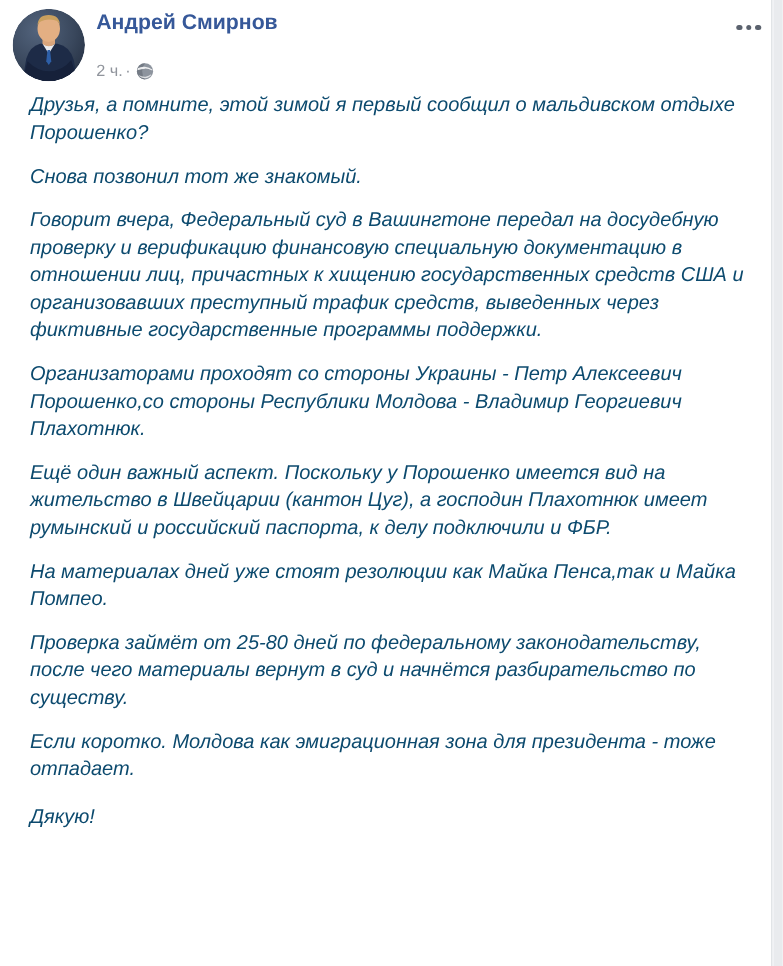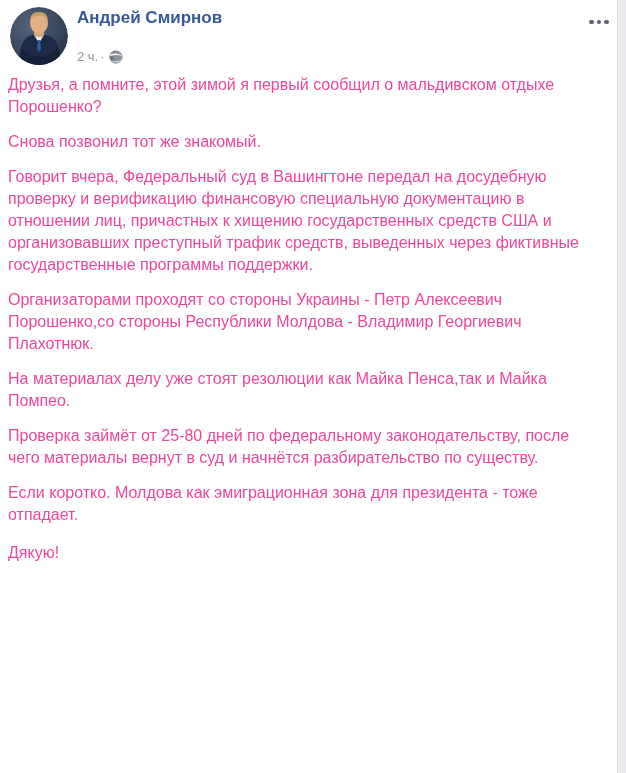--- a/index.html
+++ b/index.html
@@ -67,24 +67,25 @@
     background: transparent;
   }
   .dots { display: flex; gap: 3px; }
   .dots i {
     width: 4.5px; height: 4.5px;
     background: #5b626e;
     border-radius: 50%;
     display: block;
   }
   .post-body {
-    padding: 4px 14px 16px 8px;
-    color: #ec4899;
+    padding: 4px 14px 16px 24px;
+    color: #0c4a6e;
     font-size: 16px;
     line-height: 22px;
+    font-style: italic;
   }
   .post-body p { margin: 0 0 13px 0; }
   .post-body p:last-child { margin-bottom: 0; margin-top: 16px; }
 </style>
 </head>
 <body>
 
 <div class="page">
   <div class="card">
 
@@ -141,21 +142,22 @@
             <i></i>
           </span>
       </button>
     </div>
 
     <div class="post-body">
       <p>Друзья, а помните, этой зимой я первый сообщил о мальдивском отдыхе Порошенко?</p>
       <p>Снова позвонил тот же знакомый.</p>
       <p>Говорит вчера, Федеральный суд в Вашингтоне передал на досудебную проверку и верификацию финансовую специальную документацию в отношении лиц, причастных к хищению государственных средств США и организовавших преступный трафик средств, выведенных через фиктивные государственные программы поддержки.</p>
       <p>Организаторами проходят со стороны Украины - Петр Алексеевич Порошенко,со стороны Республики Молдова - Владимир Георгиевич Плахотнюк.</p>
-      <p>На материалах делу уже стоят резолюции как Майка Пенса,так и Майка Помпео.</p>
+      <p>Ещё один важный аспект. Поскольку у Порошенко имеется вид на жительство в Швейцарии (кантон Цуг), а господин Плахотнюк имеет румынский и российский паспорта, к делу подключили и ФБР.</p>
+      <p>На материалах дней уже стоят резолюции как Майка Пенса,так и Майка Помпео.</p>
       <p>Проверка займёт от 25-80 дней по федеральному законодательству, после чего материалы вернут в суд и начнётся разбирательство по существу.</p>
       <p>Если коротко. Молдова как эмиграционная зона для президента - тоже отпадает.</p>
       <p>Дякую!</p>
     </div>
 
   </div>
   <div class="gutter"></div>
 </div>
 
 </body></html>

